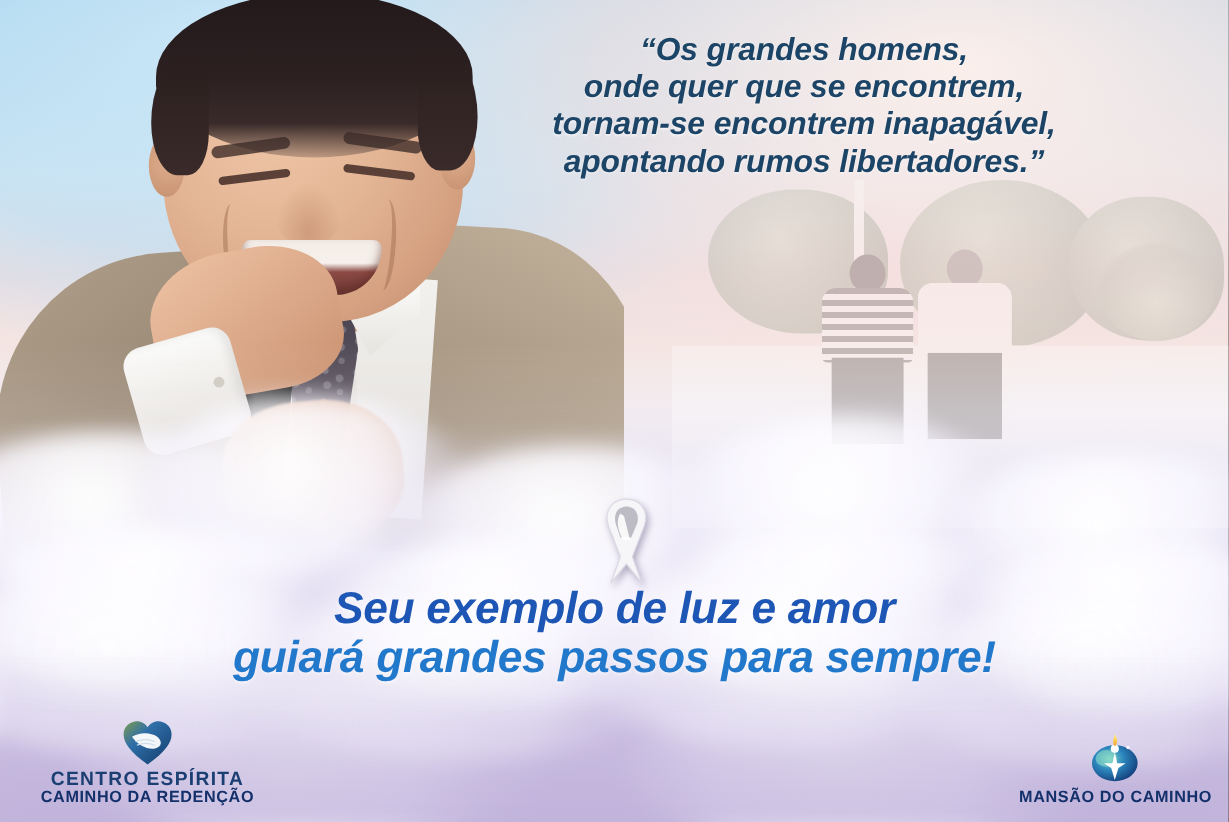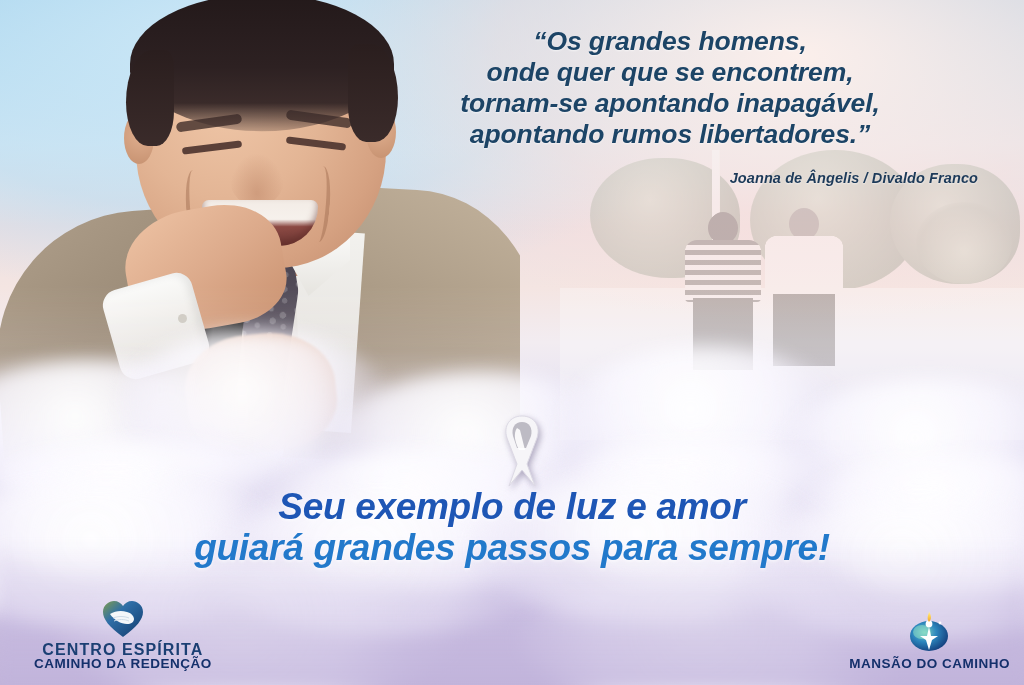--- a/index.html
+++ b/index.html
@@ -406,24 +406,23 @@
     <div class="cloud" style="left:470px; top:4px;   width:370px; height:150px; opacity:0.85;"></div>
     <div class="cloud" style="left:740px; top:28px;  width:360px; height:144px; opacity:0.8;"></div>
     <div class="cloud" style="left:60px;  top:92px;  width:400px; height:140px; opacity:0.6;"></div>
     <div class="cloud" style="left:520px; top:100px; width:400px; height:140px; opacity:0.6;"></div>
   </div>
   <div class="cl-haze-low"></div>
 
   <div class="quote">
     <div>“Os grandes homens,</div>
     <div>onde quer que se encontrem,</div>
-    <div>tornam-se apontando inapagável,</div>
+    <div>tornam-se encontrem inapagável,</div>
     <div>apontando rumos libertadores.”</div>
   </div>
-  <div class="attribution">Joanna de Ângelis / Divaldo Franco</div>
 
   <div class="ribbon-wrap">
     <svg width="70" height="82" viewBox="0 0 70 82">
       <path d="M35 8 C23 8 16 18 20 30 L30 56 L22 78 L35 62 L48 78 L40 56 L50 30 C54 18 47 8 35 8 Z" fill="#f6f5f8" stroke="#dcd9e4" stroke-width="1"></path>
       <path d="M35 14 C28 14 24 20 26 28 L30 40 L39 40 L44 28 C46 20 42 14 35 14 Z" fill="#8e8a99" opacity="0.55"></path>
       <path d="M30 20 C26 26 28 34 32 42 L38 42 L33 22 Z" fill="#ffffff" opacity="0.9"></path>
     </svg>
   </div>
 
   <div class="headline">

